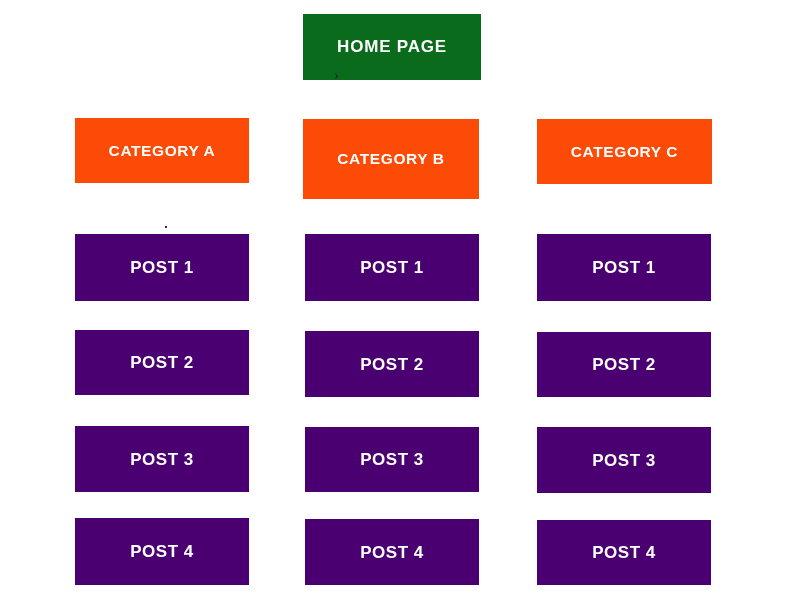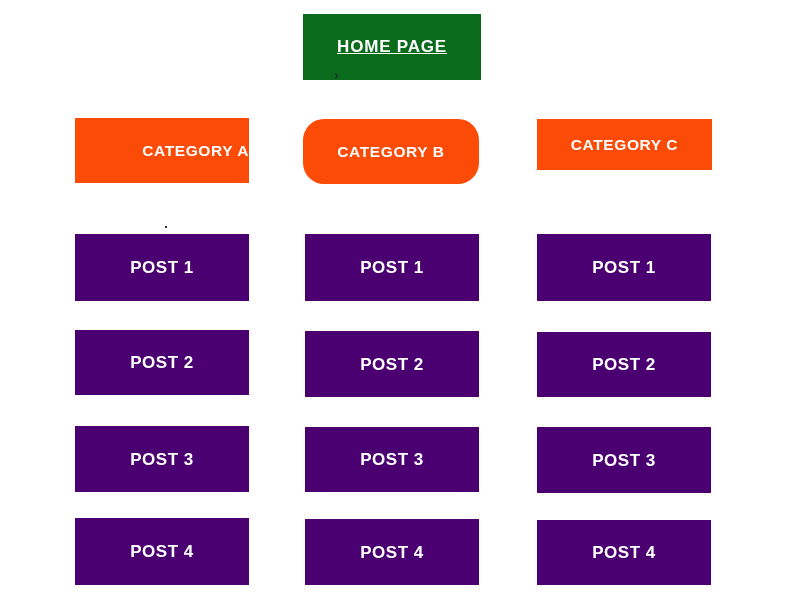--- a/index.html
+++ b/index.html
@@ -30,21 +30,20 @@
     line-height: 1;
     box-sizing: border-box;
     user-select: none;
   }
   .node-home {
     background: #0a6b1d;
     font-size: 17px;
     letter-spacing: 0.8px;
     align-items: flex-start;
     padding-top: 24px;
-    text-decoration: underline;
   }
   .node-category {
     background: #fc4a07;
     font-size: 15.5px;
     letter-spacing: 0.6px;
   }
   .node-post {
     background: #4a0071;
     font-size: 17px;
     letter-spacing: 0.5px;
@@ -73,53 +72,53 @@
 
 <div id="sitemap">
 
   <div class="node node-home" style="left:303px; top:14px; width:178px; height:66px;">
     <span>HOME PAGE</span>
   </div>
   <span class="home-chevron">›</span>
 
   <span class="speck" style="left:165px; top:226px;"></span>
 
-  <div class="node node-category" style="left:75px; top:118px; width:174px; height:65px;justify-content:flex-end;">
+  <div class="node node-category" style="left:75px; top:118px; width:174px; height:65px;">
     <span>CATEGORY A</span>
   </div>
   <div class="node node-post" style="left:75px; top:234px; width:174px; height:67px;">
     <span>POST 1</span>
   </div>
   <div class="node node-post" style="left:75px; top:330px; width:174px; height:65px;">
     <span>POST 2</span>
   </div>
   <div class="node node-post" style="left:75px; top:426px; width:174px; height:66px;">
     <span>POST 3</span>
   </div>
   <div class="node node-post" style="left:75px; top:518px; width:174px; height:67px;">
     <span>POST 4</span>
   </div>
 
-  <div class="node node-category" style="left:303px; top:119px; width:176px; height:65px;border-radius:21px;">
+  <div class="node node-category" style="left:303px; top:119px; width:176px; height:80px;">
     <span>CATEGORY B</span>
   </div>
   <div class="node node-post" style="left:305px; top:234px; width:174px; height:67px;">
     <span>POST 1</span>
   </div>
   <div class="node node-post" style="left:305px; top:331px; width:174px; height:66px;">
     <span>POST 2</span>
   </div>
   <div class="node node-post" style="left:305px; top:427px; width:174px; height:65px;">
     <span>POST 3</span>
   </div>
   <div class="node node-post" style="left:305px; top:519px; width:174px; height:66px;">
     <span>POST 4</span>
   </div>
 
-  <div class="node node-category" style="left:537px; top:119px; width:175px; height:51px;">
+  <div class="node node-category" style="left:537px; top:119px; width:175px; height:65px;">
     <span>CATEGORY C</span>
   </div>
   <div class="node node-post" style="left:537px; top:234px; width:174px; height:67px;">
     <span>POST 1</span>
   </div>
   <div class="node node-post" style="left:537px; top:332px; width:174px; height:65px;">
     <span>POST 2</span>
   </div>
   <div class="node node-post" style="left:537px; top:427px; width:174px; height:66px;">
     <span>POST 3</span>

